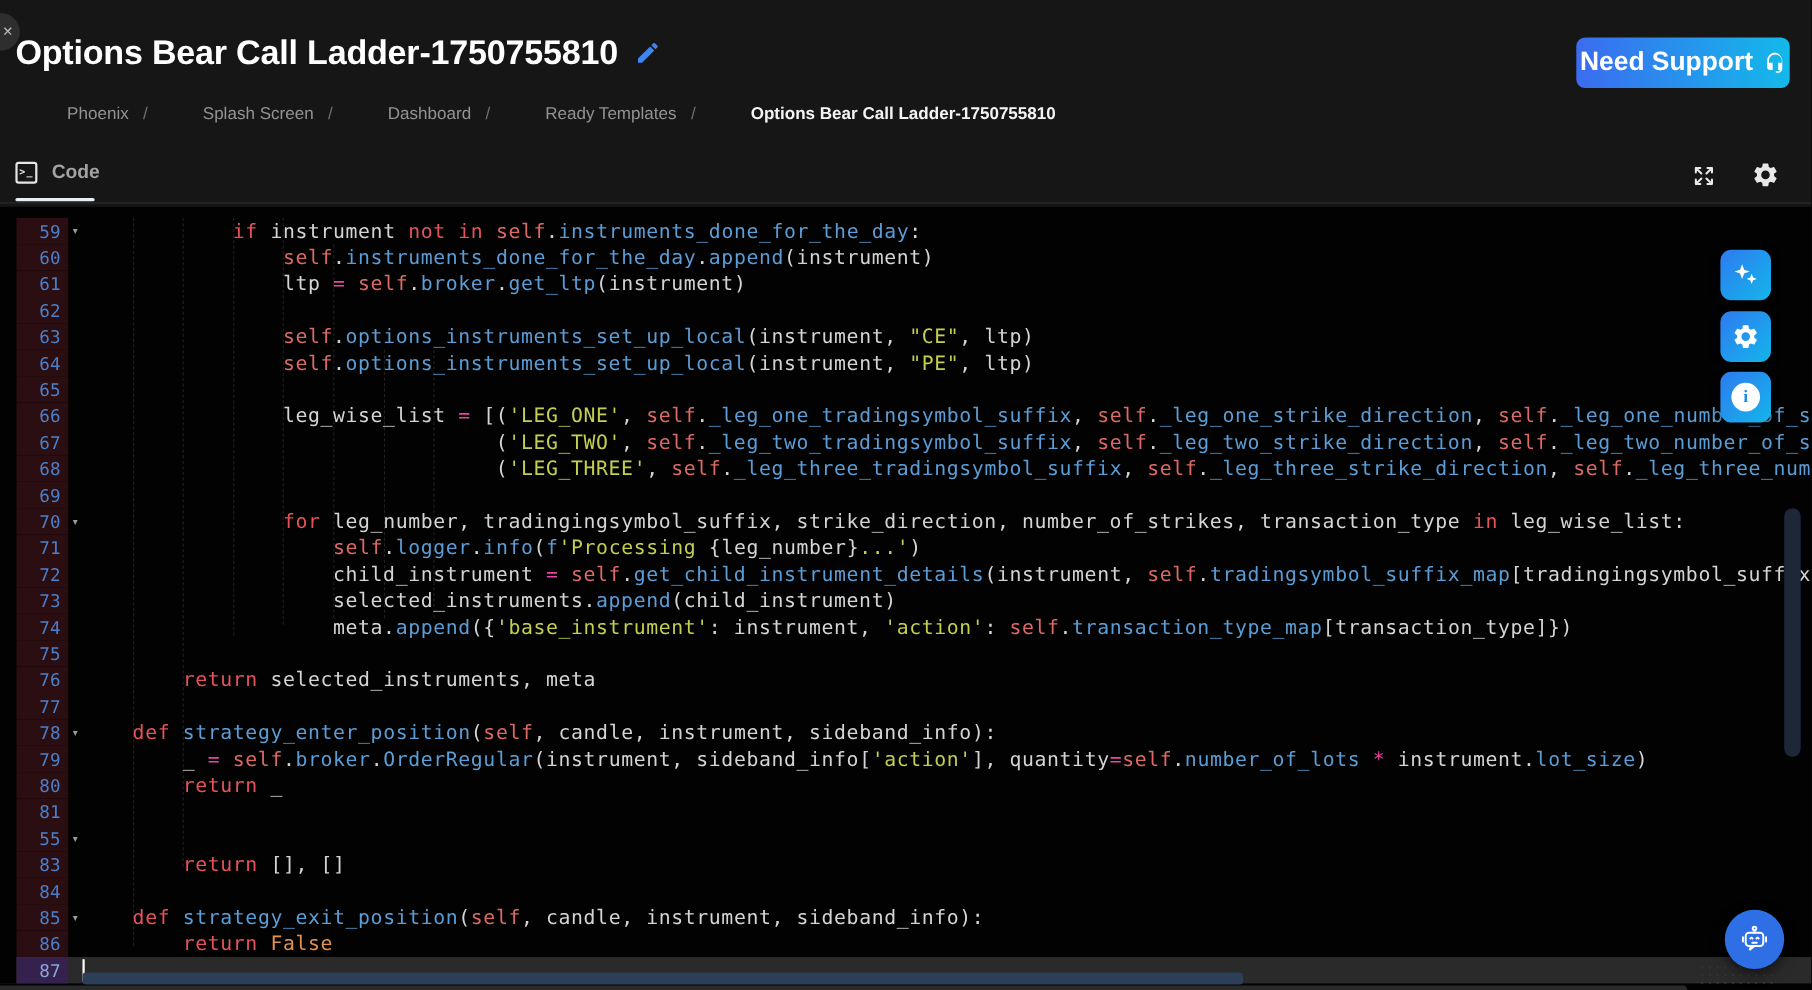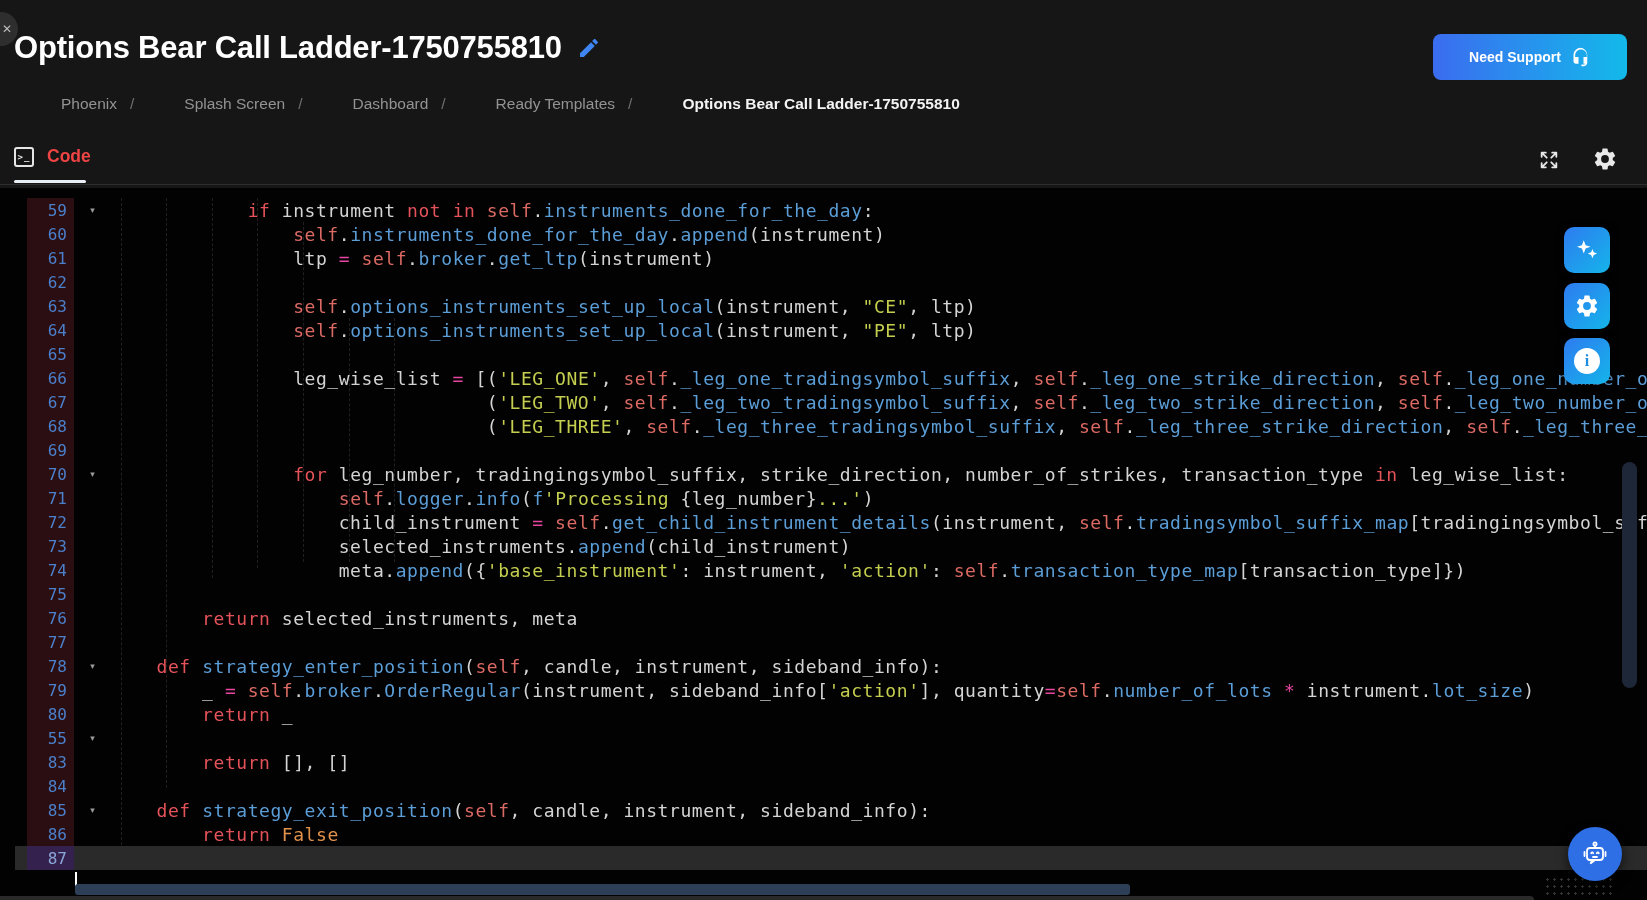--- a/index.html
+++ b/index.html
@@ -12,45 +12,45 @@
   .panel-close {
     position:absolute; left:-16px; top:12px; width:34px; height:34px; border-radius:50%;
     background:#2e2e2e; color:#bdbdbd; font-size:12px; display:flex; align-items:center;
     justify-content:flex-end; padding-right:6px;
   }
   .title-row { position:absolute; left:14px; top:30px; display:flex; align-items:center; gap:14px; }
   .page-title { color:#ffffff; font-size:31px; font-weight:700; letter-spacing:-0.2px; }
   .edit-btn { width:26px; height:26px; display:flex; align-items:center; justify-content:center; cursor:pointer; }
   .support-btn {
     position:absolute; left:1433px; top:34px; width:194px; height:46px; border-radius:8px;
-    background:linear-gradient(90deg,#3b6cf0,#13b9ea); color:#fff; font-size:14px; font-weight:700;
+    background:linear-gradient(90deg,#3b6cf0,#13b9ea); color:#fff; font-size:24px; font-weight:700;
     display:flex; align-items:center; justify-content:center; gap:10px; cursor:pointer;
   }
   .breadcrumb { position:absolute; left:24px; top:95px; display:flex; align-items:center; gap:13px; font-size:15.5px; color:#999; }
   .crumb { color:#939393; cursor:pointer;margin-left:37px; }
   .crumb.active { color:#f4f4f4; font-weight:700; cursor:default; }
   .crumb-sep { color:#6f6f6f; }
   
   .tab-row { position:absolute; left:14px; top:146px; display:flex; align-items:center; gap:13px; }
   .term-icon {
     width:20px; height:20px; border:2px solid #e6e6e6; border-radius:3px; color:#e6e6e6;
     font-family:"DejaVu Sans Mono",monospace; font-size:9px; font-weight:700;
     display:flex; align-items:flex-start; justify-content:center; padding-top:3px; letter-spacing:1px;
   }
-  .tab-label { color:#ef4444; font-size:17.5px; font-weight:700; }
+  .tab-label { color:#a3a3a3; font-size:17.5px; font-weight:700; }
   .tab-underline { position:absolute; left:14px; top:180px; width:72px; height:3px; background:#e9eef5; border-radius:2px; }
   .tab-divider { position:absolute; left:0; top:184px; width:1647px; height:1px; background:#2d2d2d; }
   .icon-btn { position:absolute; color:#e8e8e8; cursor:pointer; display:flex; }
   .expand-btn { left:1538px; top:149px; }
   .gear-btn { left:1592px; top:146px; }
   
   .editor { position:absolute; left:0; top:188px; width:1647px; height:712px; background:#020202; overflow:hidden; cursor:text; }
   .guide { position:absolute; border-left:1px dashed #202020; }
   .lines { position:absolute; left:0; top:10px; width:100%; }
-  .line { display:flex; height:24px; align-items:center;gap:12px; }
+  .line { display:flex; height:24px; align-items:center; }
   .line .pad { width:15px; height:100%; flex:none; background:#020202; }
   .gut {
     width:47px; height:100%; flex:none; background:var(--gutter-bg);
     font-family:"DejaVu Sans Mono",monospace; font-size:16px; color:var(--gutter-num);
     display:flex; align-items:center; justify-content:flex-end; padding-right:7px;
   }
   .fold { width:13px; flex:none; font-size:9px; color:#9a9a9a; display:flex; align-items:center; justify-content:center; cursor:pointer; }
   .code {
     flex:1; white-space:pre; overflow:hidden;
     font-family:"DejaVu Sans Mono",monospace; font-size:18px; letter-spacing:0.55px; color:#d4d4d4;
@@ -282,20 +282,26 @@
           <div class="code"><span class="tk tk-pl">        _ </span><span class="tk tk-op">=</span><span class="tk tk-pl"> </span><span class="tk tk-slf">self</span><span class="tk tk-pl">.</span><span class="tk tk-fn">broker</span><span class="tk tk-pl">.</span><span class="tk tk-fn">OrderRegular</span><span class="tk tk-pl">(instrument, sideband_info[</span><span class="tk tk-st">'action'</span><span class="tk tk-pl">], quantity</span><span class="tk tk-op">=</span><span class="tk tk-slf">self</span><span class="tk tk-pl">.</span><span class="tk tk-fn">number_of_lots</span><span class="tk tk-pl"> </span><span class="tk tk-op">*</span><span class="tk tk-pl"> instrument.</span><span class="tk tk-fn">lot_size</span><span class="tk tk-pl">)</span></div>
         </div>
         <div class="line">
           <div class="pad"></div>
           <div class="gut">80</div>
           <div class="fold"></div>
           <div class="code"><span class="tk tk-pl">        </span><span class="tk tk-k">return</span><span class="tk tk-pl"> _</span></div>
         </div>
         <div class="line">
           <div class="pad"></div>
+          <div class="gut">81</div>
+          <div class="fold"></div>
+          <div class="code"></div>
+        </div>
+        <div class="line">
+          <div class="pad"></div>
           <div class="gut">55</div>
           <div class="fold">▾</div>
         </div>
         <div class="line">
           <div class="pad"></div>
           <div class="gut">83</div>
           <div class="fold"></div>
           <div class="code"><span class="tk tk-pl">        </span><span class="tk tk-k">return</span><span class="tk tk-pl"> [], []</span></div>
         </div>
         <div class="line">

